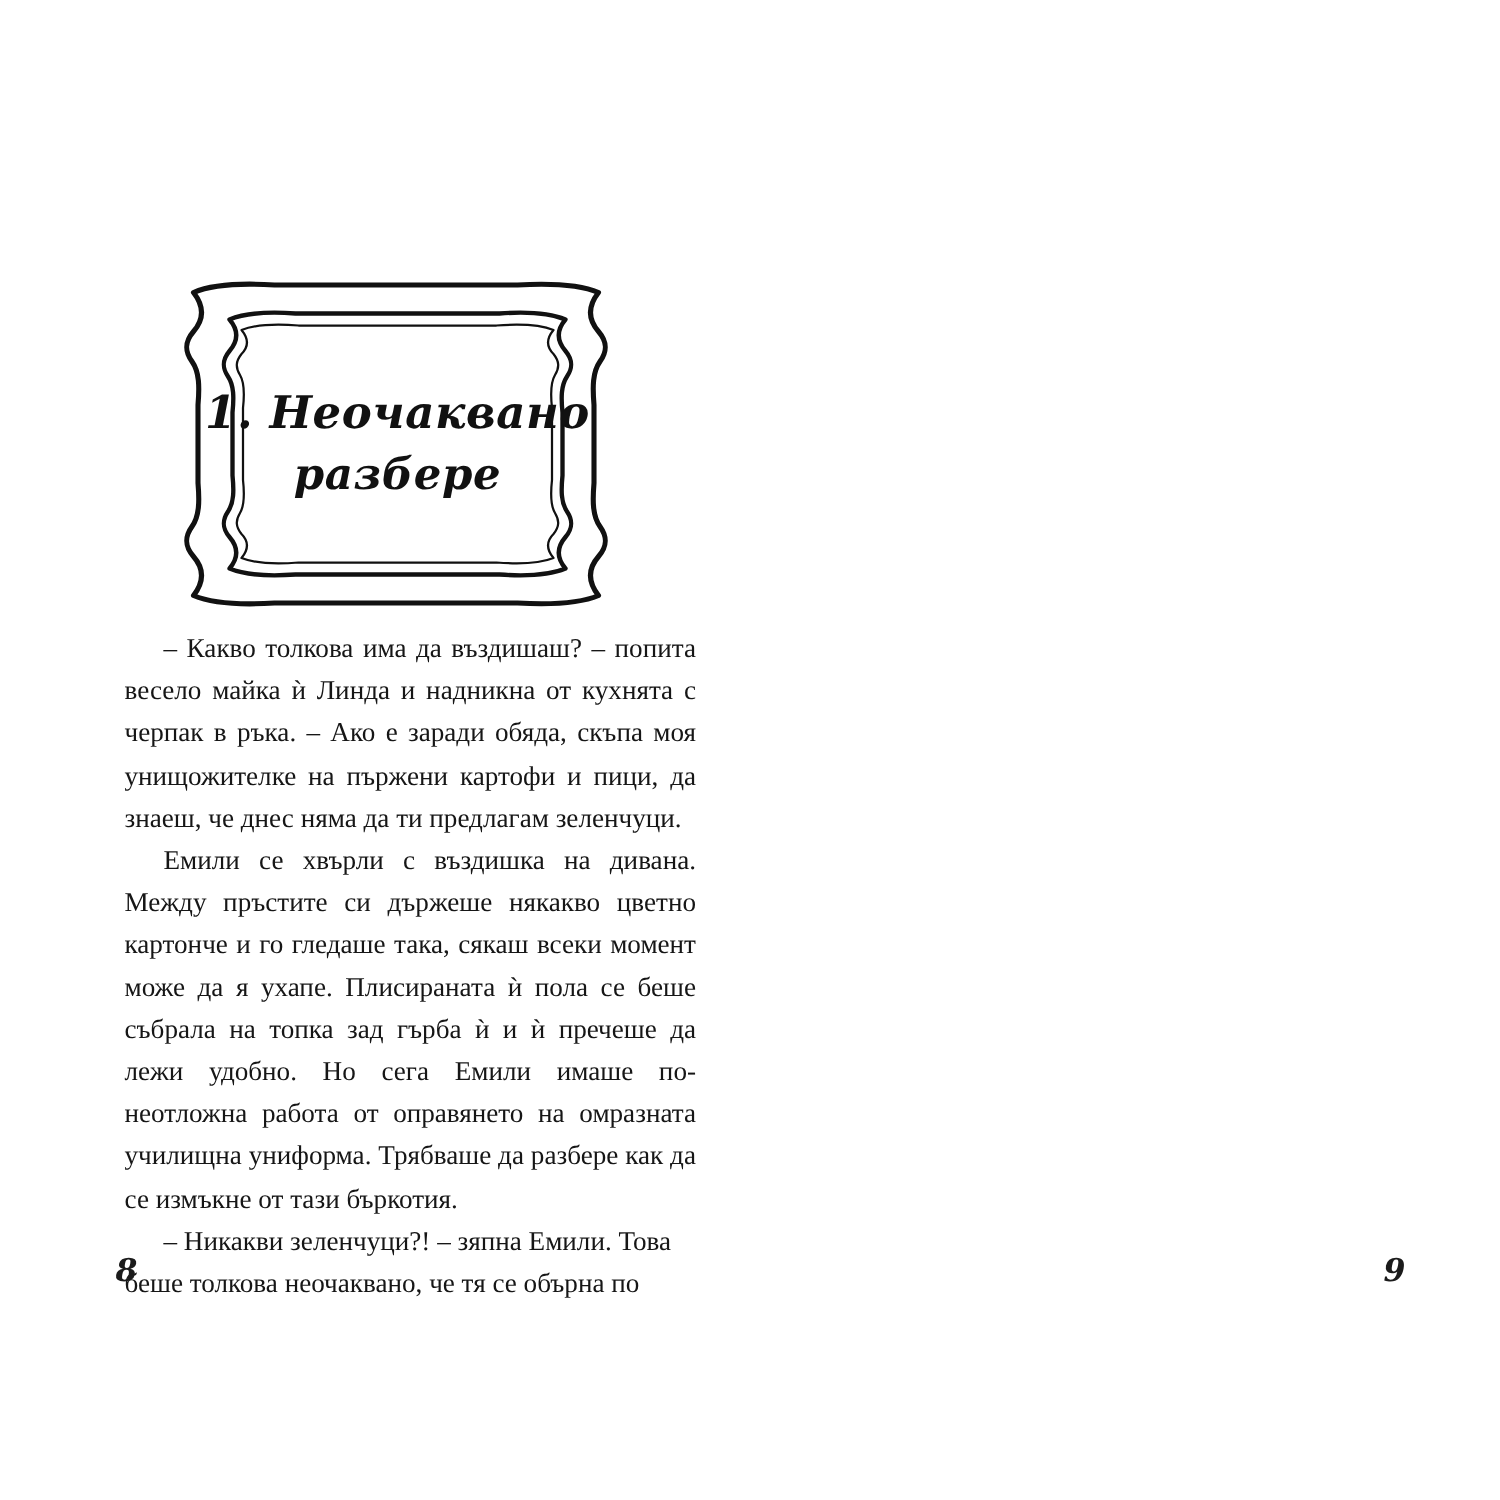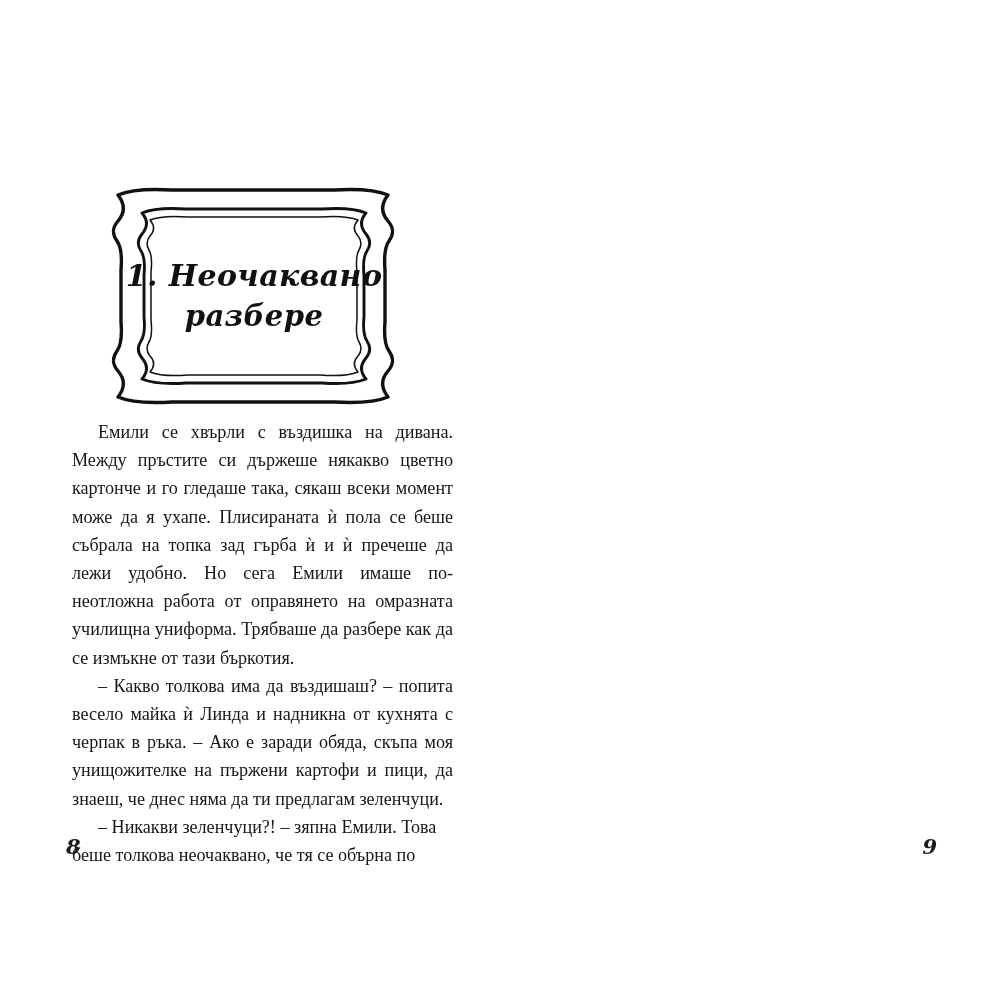--- a/index.html
+++ b/index.html
@@ -20,20 +20,21 @@
   .spread {
     position: absolute;
     inset: 0;
     display: flex;
   }
   .page {
     position: relative;
     width: 500px;
     height: 852px;
     box-sizing: border-box;
+    margin-left: 11px;
   }
 
   
   .chapter-head {
     position: absolute;
     left: 72px;
     top: 186px;
     width: 364px;
     height: 220px;
   }
@@ -188,22 +189,22 @@
                  Z" fill="none" stroke="#111111" stroke-width="1.5" stroke-linejoin="round" stroke-linecap="round"></path>
       </svg>
 
       <div class="chapter-title">
         <div class="line l1">1. Неочаквано</div>
         <div class="line l2">разбере</div>
       </div>
     </div>
 
     <div class="column left">
+      <p>– Какво толкова има да въздишаш? – попита весело майка ѝ Линда и надникна от кухнята с черпак в ръка. – Ако е заради обяда, скъпа моя унищожителке на пържени картофи и пици, да знаеш, че днес няма да ти предлагам зеленчуци.</p>
       <p>Емили се хвърли с въздишка на дивана. Между пръстите си държеше някакво цветно картонче и го гледаше така, сякаш всеки момент може да я ухапе. Плисираната ѝ пола се беше събрала на топка зад гърба ѝ и ѝ пречеше да лежи удобно. Но сега Емили имаше по-неотложна работа от оправянето на омразната училищна униформа. Трябваше да разбере как да се измъкне от тази бъркотия.</p>
-      <p>– Какво толкова има да въздишаш? – попита весело майка ѝ Линда и надникна от кухнята с черпак в ръка. – Ако е заради обяда, скъпа моя унищожителке на пържени картофи и пици, да знаеш, че днес няма да ти предлагам зеленчуци.</p>
       <p>– Никакви зеленчуци?! – зяпна Емили. Това беше толкова неочаквано, че тя се обърна по</p>
     </div>
 
     <div class="folio left">8</div>
   </div>
 
   <div class="page">
 
     <div class="folio right">9</div>
   </div>

